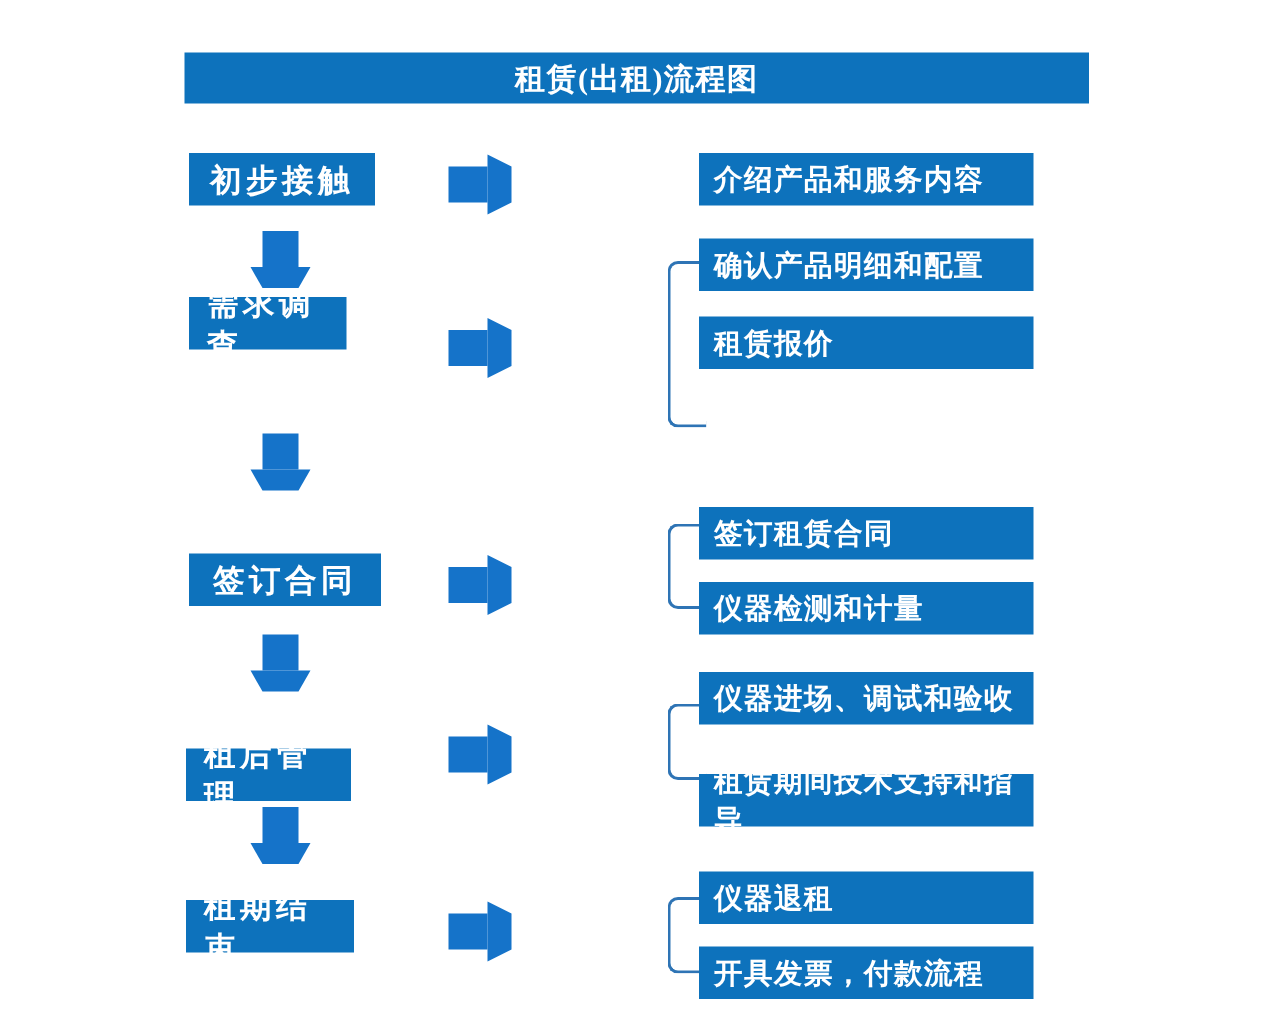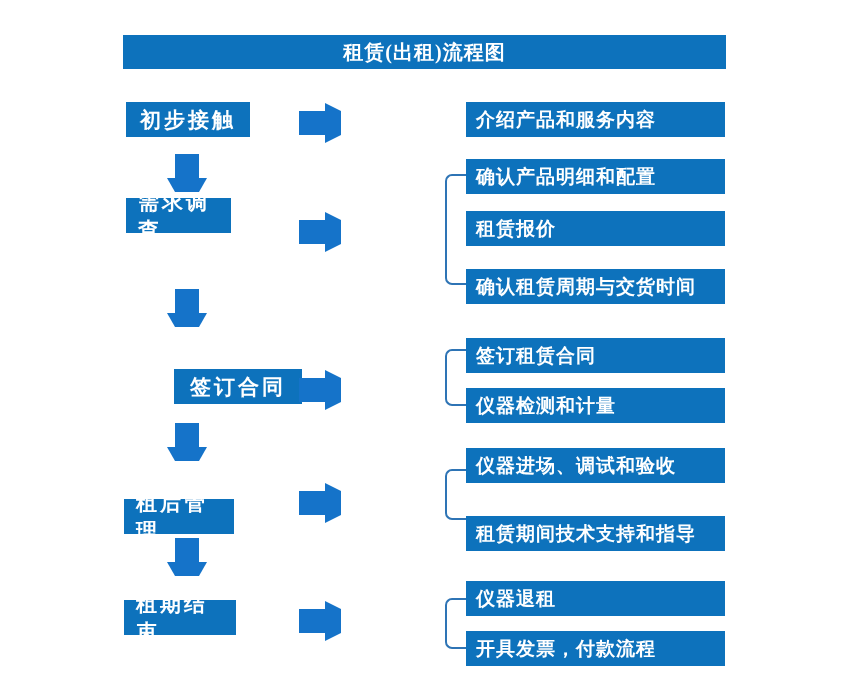--- a/index.html
+++ b/index.html
@@ -29,26 +29,26 @@
   .lbox {
     position: absolute;
     height: 35px;
     background: var(--box-blue);
     color: var(--text-white);
     font-size: 21px; font-weight: bold; letter-spacing: 3px;
     display: flex; align-items: center; justify-content: center;
   }
   #lb1 { left: 102px; top: 78px;  width: 124px; }
   #lb2 { left: 102px; top: 174px; width: 105px; }
-  #lb3 { left: 102px; top: 345px; width: 128px; margin-left: 48px; }
+  #lb3 { left: 102px; top: 345px; width: 128px; }
   #lb4 { left: 100px; top: 458px; width: 110px; margin-top: 17px; }
   #lb5 { left: 100px; top: 576px; width: 112px; }
   .rbox {
     position: absolute;
-    left: 442px; width: 259px; height: 35px;
+    left: 442px; width: 223px; height: 35px;
     background: var(--box-blue);
     color: var(--text-white);
     font-size: 19px; font-weight: bold; letter-spacing: 1px;
     display: flex; align-items: center;
     padding-left: 10px;
   }
   #rb1  { top: 78px;  }
   #rb2  { top: 135px; }
   #rb3  { top: 187px; }
   #rb4  { top: 245px; }
@@ -156,21 +156,20 @@
     </div>
 
   <div class="bracket" id="bk1"></div>
   <div class="bracket" id="bk2"></div>
   <div class="bracket" id="bk3"></div>
   <div class="bracket" id="bk4"></div>
 
   <div class="rbox" id="rb1">介绍产品和服务内容</div>
   <div class="rbox" id="rb2">确认产品明细和配置</div>
   <div class="rbox" id="rb3">租赁报价</div>
-  <div class="rbox" id="rb4">确认租赁周期与交货时间</div>
   <div class="rbox" id="rb5">签订租赁合同</div>
   <div class="rbox" id="rb6">仪器检测和计量</div>
   <div class="rbox" id="rb7">仪器进场、调试和验收</div>
   <div class="rbox" id="rb8">租赁期间技术支持和指导</div>
   <div class="rbox" id="rb9">仪器退租</div>
   <div class="rbox" id="rb10">开具发票，付款流程</div>
 
 </div>
 
 </body></html>

